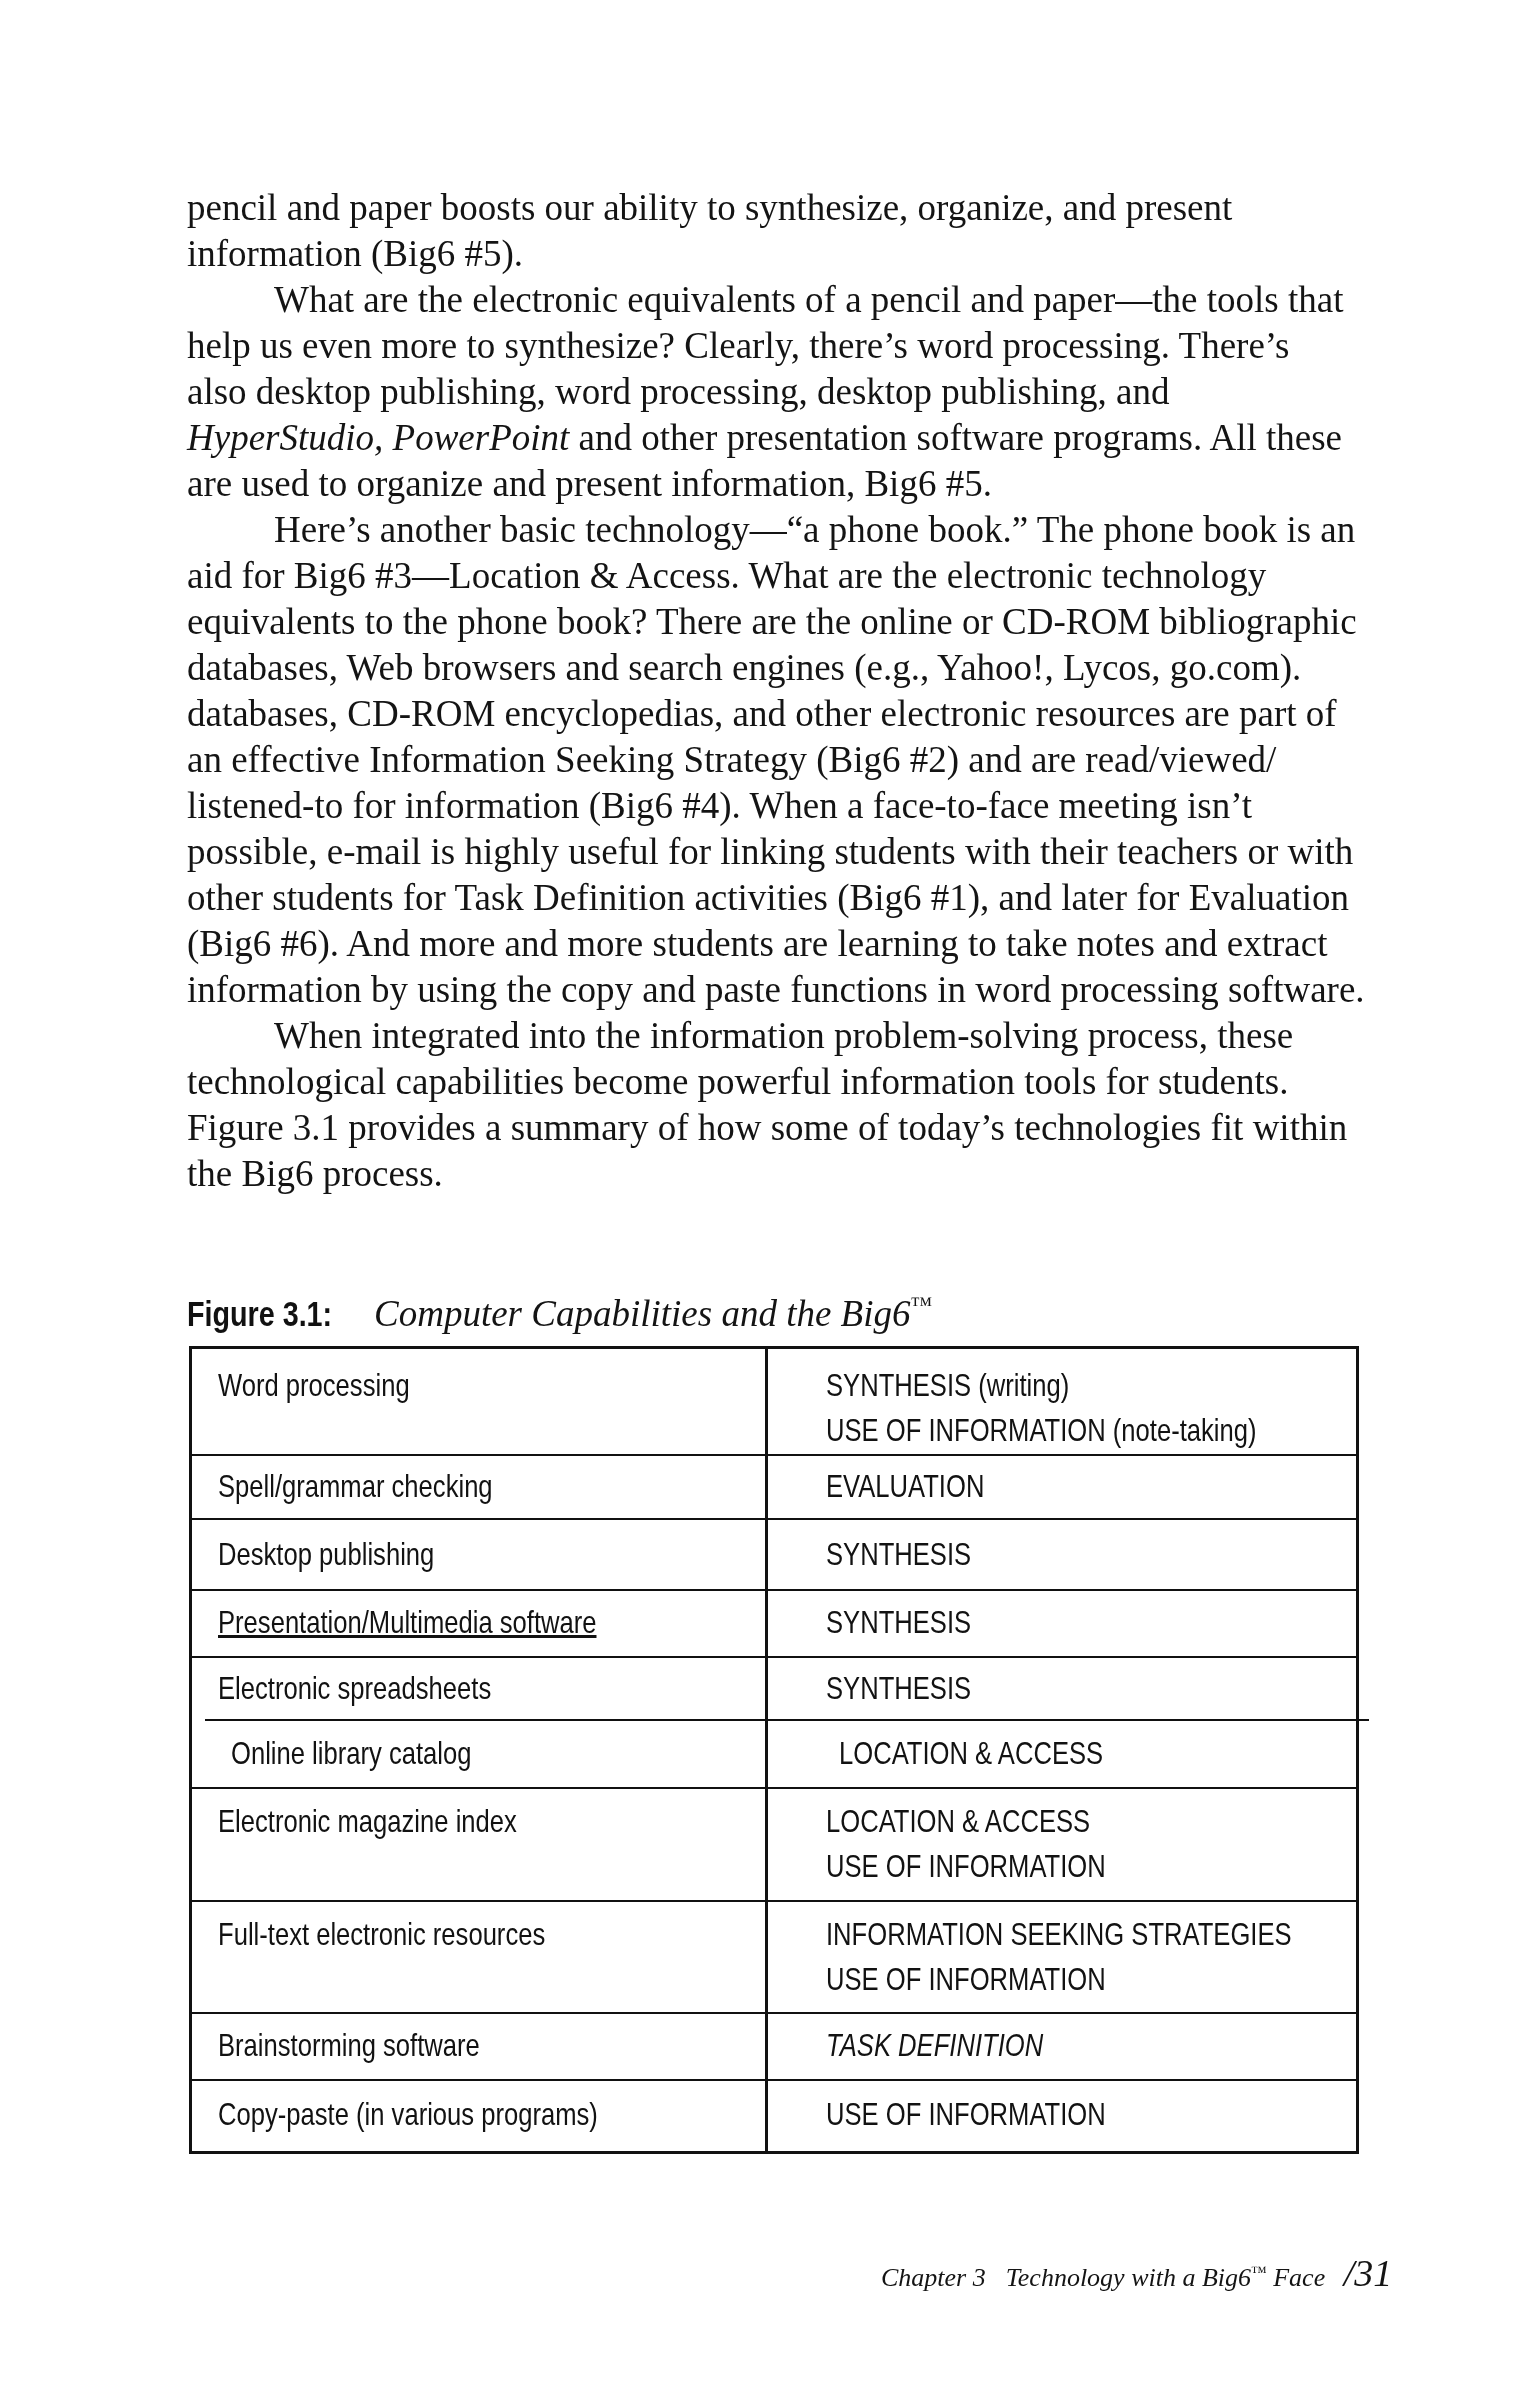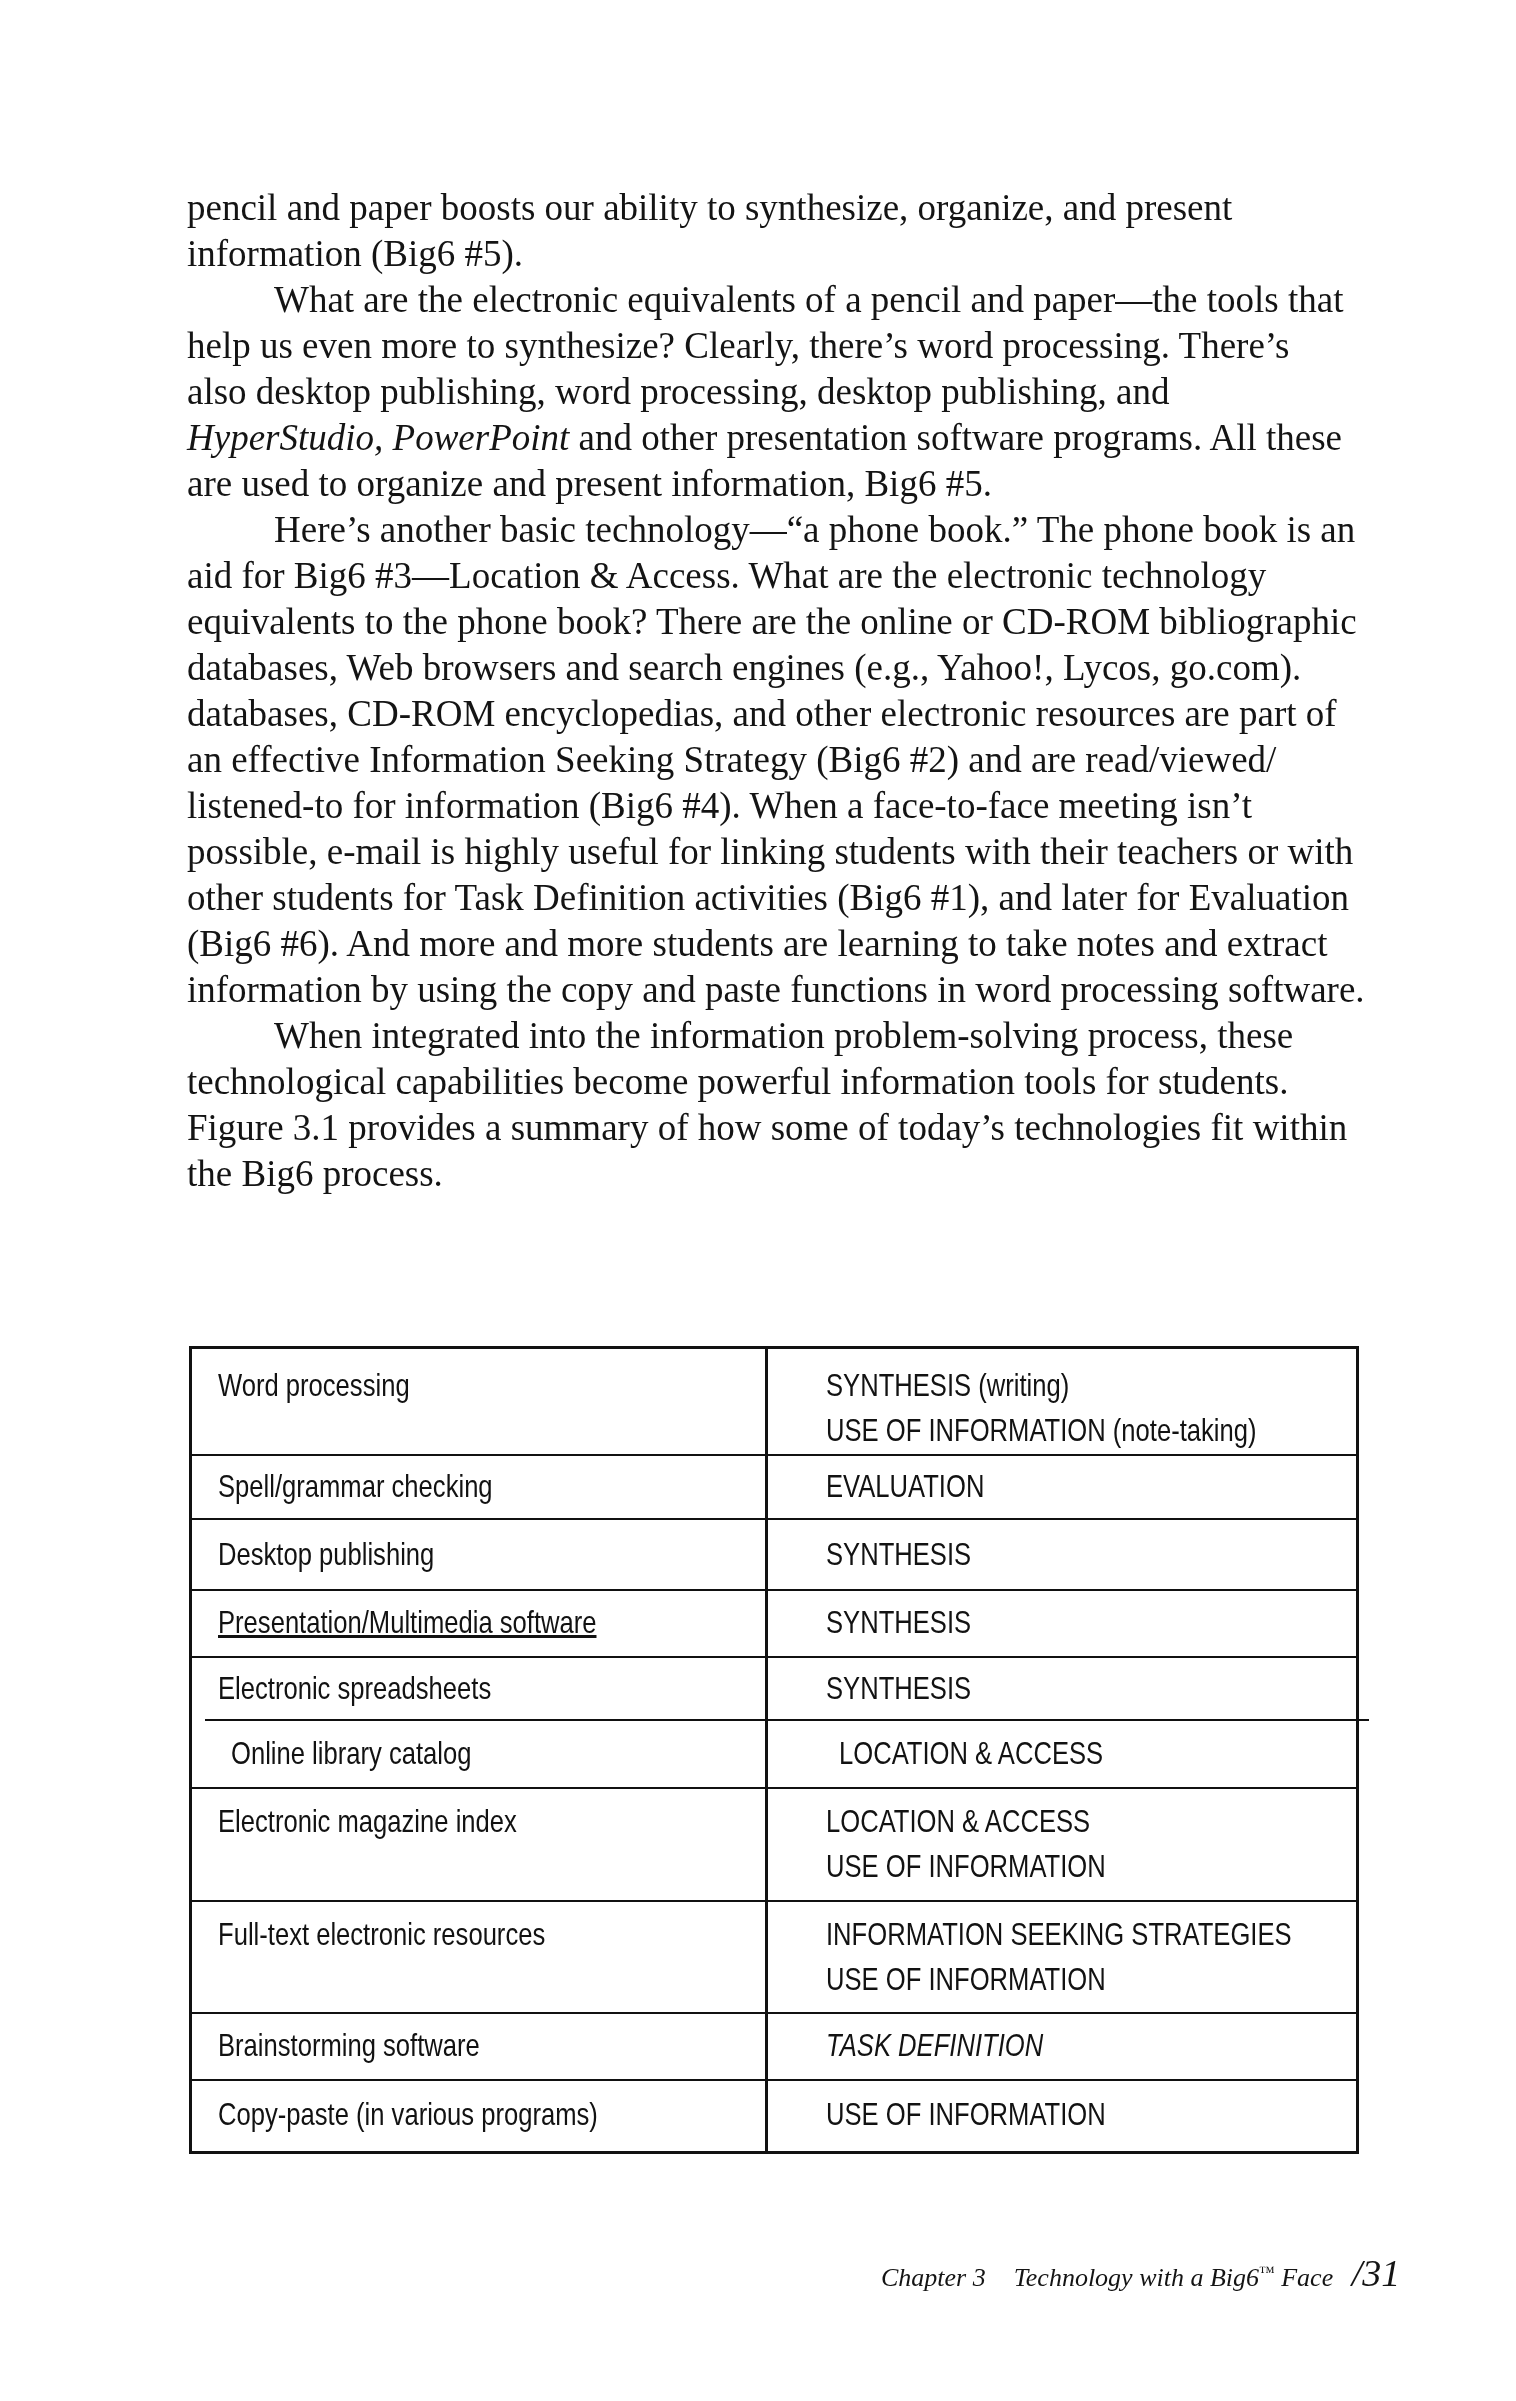--- a/index.html
+++ b/index.html
@@ -125,21 +125,21 @@
     font-style: italic;
     color: #141414;
     height: 47px;
     line-height: 47px;
   }
   .footer .chapter {
     font-size: 26px;
   }
   .footer .chapter-title {
     font-size: 26px;
-    margin-left: 28px;
+    margin-left: 20px;
   }
   .footer .chapter-title sup {
     font-size: 16px;
     vertical-align: 9.3px;
     font-style: normal;
   }
   .footer .page-num {
     font-size: 38px;
     margin-left: 18.5px;
   }
@@ -167,20 +167,23 @@
     <span class="line">possible, e-mail is highly useful for linking students with their teachers or with</span>
     <span class="line">other students for Task Definition activities (Big6 #1), and later for Evaluation</span>
     <span class="line">(Big6 #6). And more and more students are learning to take notes and extract</span>
     <span class="line">information by using the copy and paste functions in word processing software.</span>
     <span class="line indent">When integrated into the information problem-solving process, these</span>
     <span class="line">technological capabilities become powerful information tools for students.</span>
     <span class="line">Figure 3.1 provides a summary of how some of today’s technologies fit within</span>
     <span class="line">the Big6 process.</span>
   </div>
 
+  <div class="figure-caption">
+    <span class="fig-label">Figure 3.1:</span><span class="fig-title"><span>Computer Capabilities and the Big6</span><sup>™</sup></span>
+  </div>
 
   <div class="cap-table">
     <div class="col-divider"></div>
 
     <div class="row first" style="top:0px;height:107px;">
       <div class="cell left" style="top:13.5px;">
         <span class="cline">Word processing</span>
       </div>
       <div class="cell right" style="top:13.5px;">
         <span class="cline">SYNTHESIS (writing)</span>

